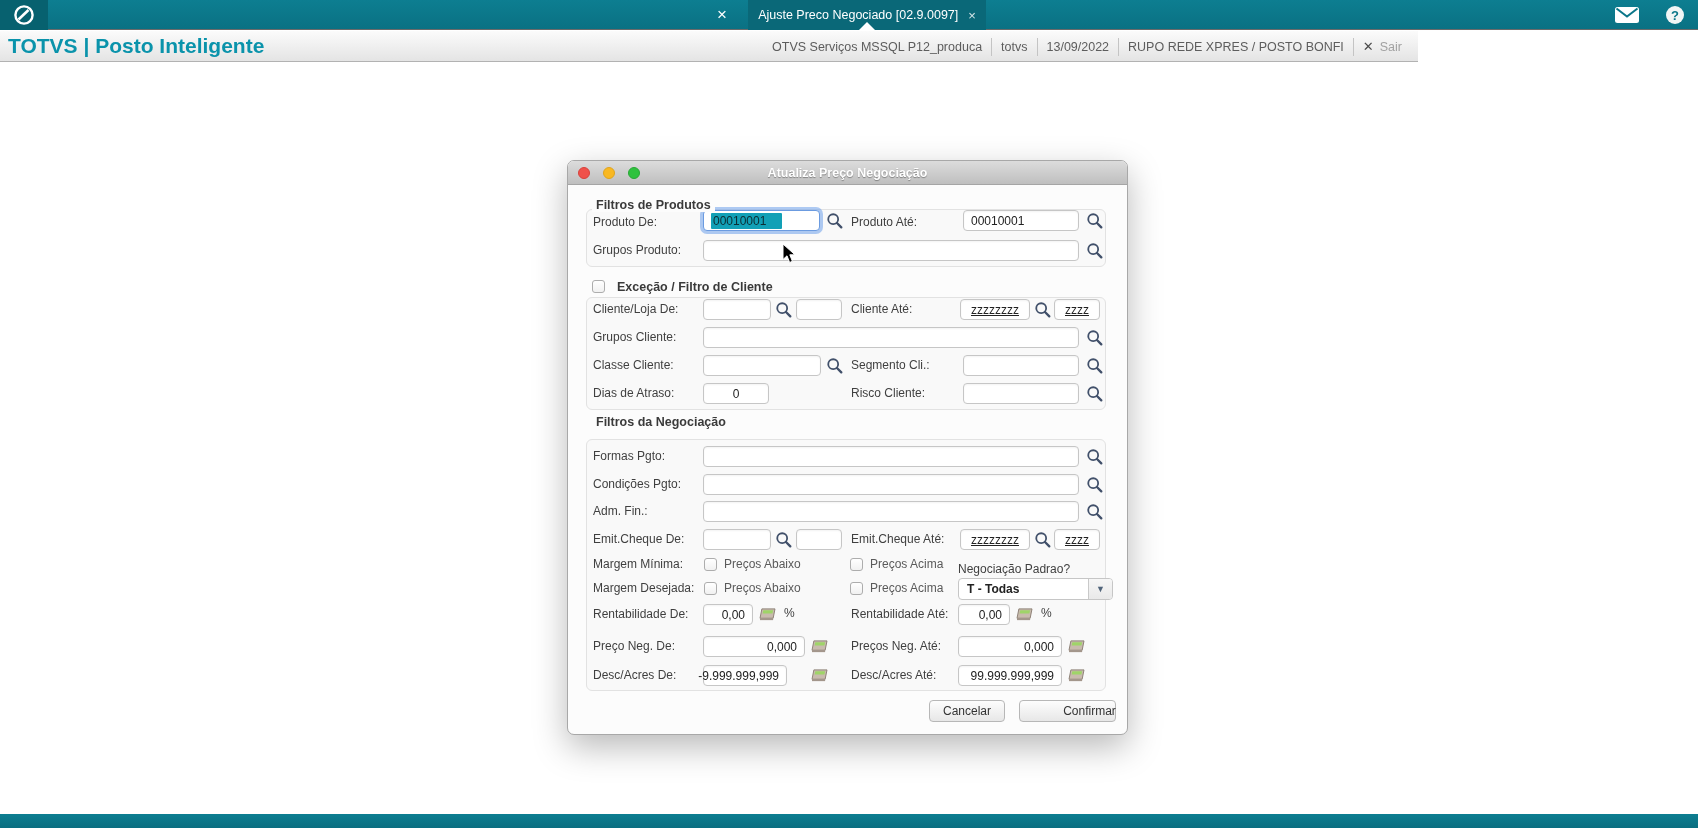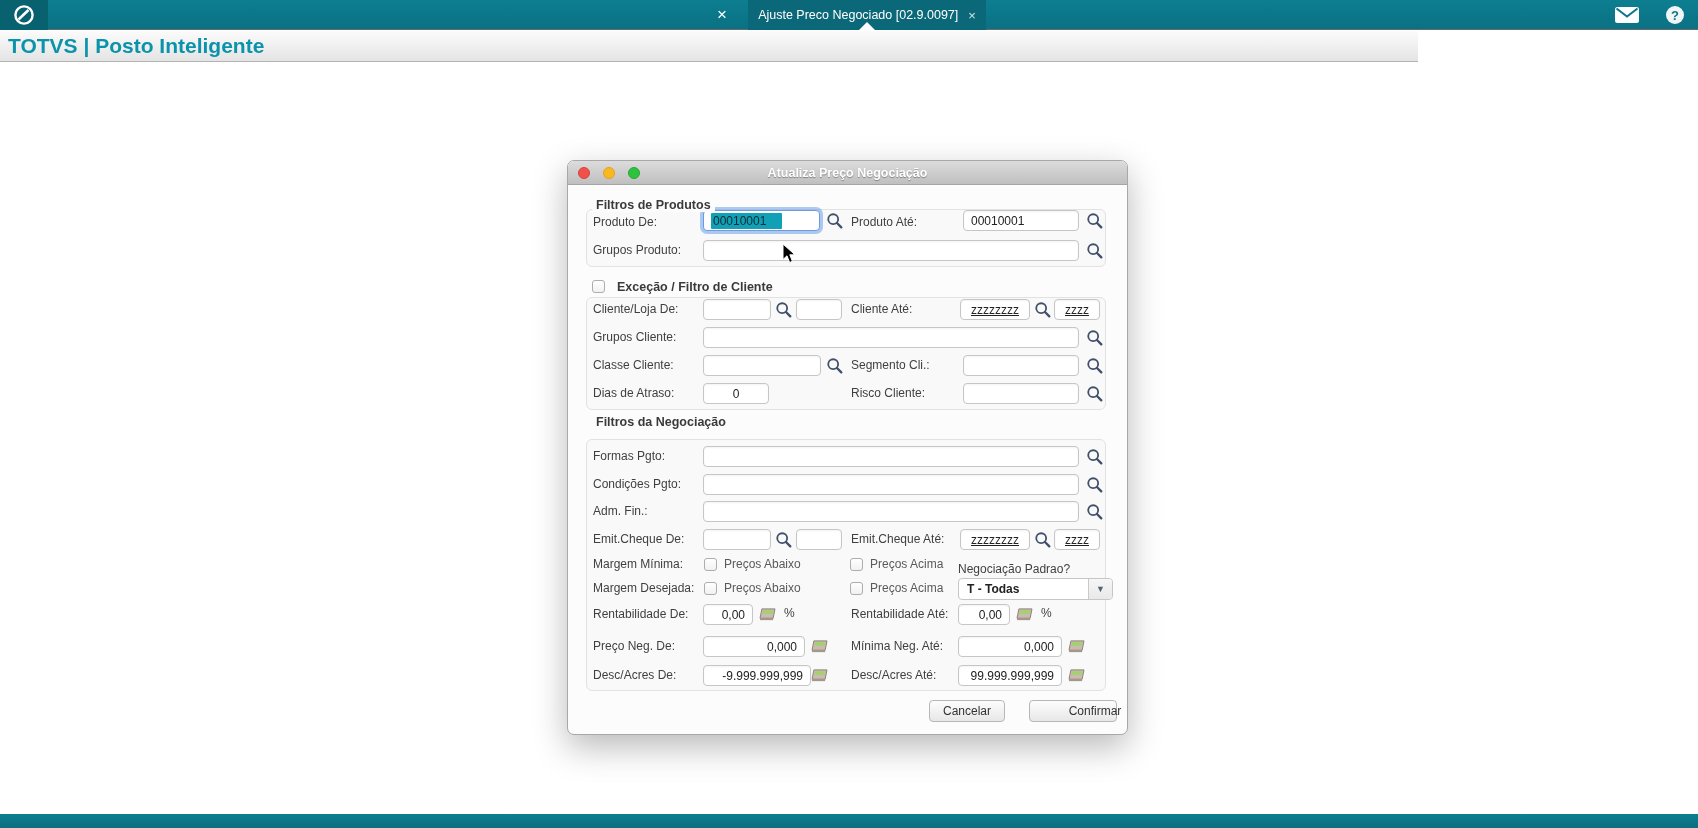--- a/index.html
+++ b/index.html
@@ -102,20 +102,34 @@
       <svg width="26" height="18" viewBox="0 0 26 18" style="cursor:pointer">
         <rect x="1" y="1" width="24" height="16" rx="2.5" fill="#ffffff"></rect>
         <polyline points="2.5,2.5 13,10.5 23.5,2.5" fill="none" stroke="#0b7689" stroke-width="2"></polyline>
       </svg>
       <div class="help-circle">?</div>
     </div>
   </div>
 
   <div class="appheader">
     <div class="brand">TOTVS | Posto Inteligente</div>
+    <div class="header-info">
+      <span>OTVS Serviços MSSQL P12_produca</span>
+      <span class="sep"></span>
+      <span>totvs</span>
+      <span class="sep"></span>
+      <span>13/09/2022</span>
+      <span class="sep"></span>
+      <span>RUPO REDE XPRES / POSTO BONFI</span>
+      <span class="sep"></span>
+      <span class="logout">
+        <span class="x">✕</span>
+        <span class="txt">Sair</span>
+      </span>
+    </div>
   </div>
 
   <div class="dialog">
     <div class="dlg-title">Atualiza Preço Negociação</div>
     <span class="tl red"></span>
     <span class="tl yellow"></span>
     <span class="tl green"></span>
 
     <div class="grp-title" style="left:24px;top:37px;text-align:center;">Filtros de Produtos</div>
     <div class="grp" style="left:18px;top:48px;width:520px;height:58px;"></div>
@@ -263,45 +277,45 @@
     </svg>
     <div class="lbl" style="left:473px;top:445px;">%</div>
 
     <div class="lbl" style="left:25px;top:478px;">Preço Neg. De:</div>
     <div class="fld right" style="left:135px;top:475px;width:102px;">0,000</div>
     <svg class="calc" style="left:242px;top:478px;" viewBox="0 0 20 16">
       <path d="M4 2 L18 2 L16 12 L2 12 Z" fill="#c9bbae" stroke="#8a7d72" stroke-width="1"></path>
       <path d="M5.5 3.5 L16 3.5 L15.2 7 L4.8 7 Z" fill="#9fd468"></path>
       <path d="M2 12 L16 12 L16 14 L2 14 Z" fill="#a3968b"></path>
     </svg>
-    <div class="lbl" style="left:283px;top:478px;">Mínima Neg. Até:</div>
+    <div class="lbl" style="left:283px;top:478px;">Preços Neg. Até:</div>
     <div class="fld right" style="left:390px;top:475px;width:104px;">0,000</div>
     <svg class="calc" style="left:499px;top:478px;" viewBox="0 0 20 16">
       <path d="M4 2 L18 2 L16 12 L2 12 Z" fill="#c9bbae" stroke="#8a7d72" stroke-width="1"></path>
       <path d="M5.5 3.5 L16 3.5 L15.2 7 L4.8 7 Z" fill="#9fd468"></path>
       <path d="M2 12 L16 12 L16 14 L2 14 Z" fill="#a3968b"></path>
     </svg>
 
     <div class="lbl" style="left:25px;top:507px;">Desc/Acres De:</div>
-    <div class="fld right" style="left:135px;top:504px;width:108px;">-9.999.999,999</div>
+    <div class="fld right" style="left:135px;top:504px;width:84px;">-9.999.999,999</div>
     <svg class="calc" style="left:242px;top:507px;" viewBox="0 0 20 16">
       <path d="M4 2 L18 2 L16 12 L2 12 Z" fill="#c9bbae" stroke="#8a7d72" stroke-width="1"></path>
       <path d="M5.5 3.5 L16 3.5 L15.2 7 L4.8 7 Z" fill="#9fd468"></path>
       <path d="M2 12 L16 12 L16 14 L2 14 Z" fill="#a3968b"></path>
     </svg>
     <div class="lbl" style="left:283px;top:507px;">Desc/Acres Até:</div>
     <div class="fld right" style="left:390px;top:504px;width:104px;">99.999.999,999</div>
     <svg class="calc" style="left:499px;top:507px;" viewBox="0 0 20 16">
       <path d="M4 2 L18 2 L16 12 L2 12 Z" fill="#c9bbae" stroke="#8a7d72" stroke-width="1"></path>
       <path d="M5.5 3.5 L16 3.5 L15.2 7 L4.8 7 Z" fill="#9fd468"></path>
       <path d="M2 12 L16 12 L16 14 L2 14 Z" fill="#a3968b"></path>
     </svg>
 
     <div class="btn" style="left:361px;top:539px;width:76px;">Cancelar</div>
-    <div class="btn" style="left:461px;top:539px;width:88px;padding-left:44px;">Confirmar</div>
+    <div class="btn" style="left:451px;top:539px;width:97px;padding-left:44px;">Confirmar</div>
   </div>
 
   <svg class="cursor" style="left:782px;top:243px;" width="14" height="21" viewBox="0 0 14 21">
     <path d="M1,1 L1,16.5 L5,12.8 L7.6,19.5 L10.4,18.3 L7.8,11.8 L13,11.8 Z" fill="#000000" stroke="#ffffff" stroke-width="1"></path>
   </svg>
 
   <div class="bottombar"></div>
 </div>
 
 </body></html>

